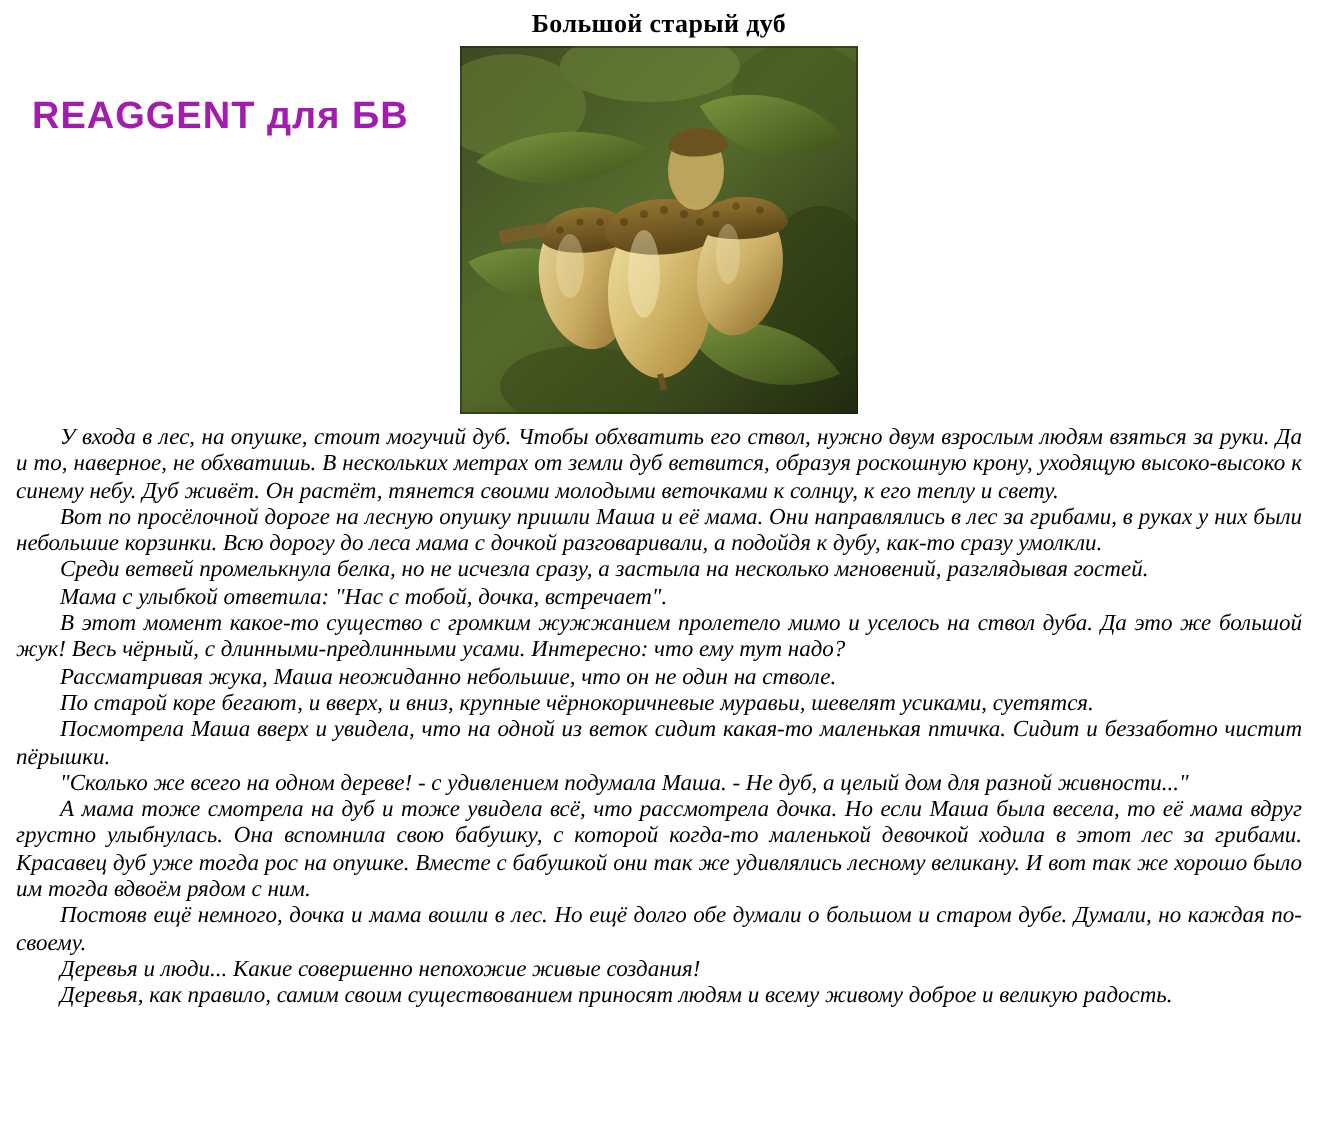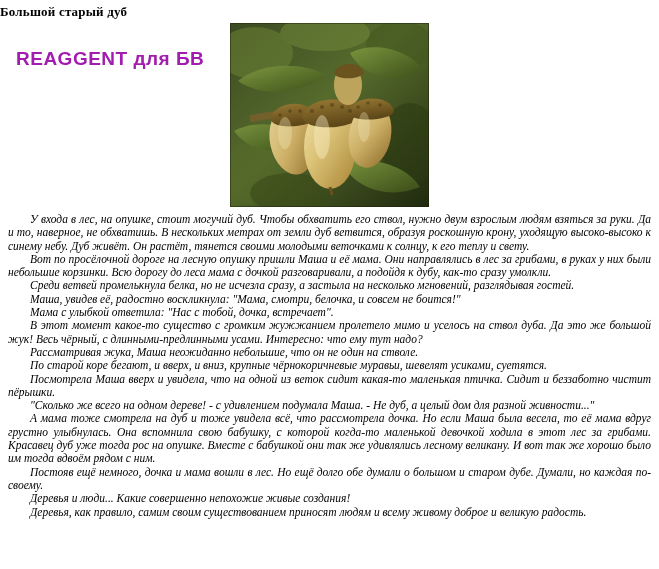--- a/index.html
+++ b/index.html
@@ -14,21 +14,21 @@
     color: #000000;
     overflow: hidden;
     position: relative;
   }
   .page {
     position: relative;
     width: 659px;
     height: 569px;
   }
   .doc-title {
-    text-align: left;
+    text-align: center;
     font-family: "Liberation Serif", serif;
     font-weight: bold;
     font-size: 13px;
     line-height: 15px;
     padding-top: 4px;
     letter-spacing: 0.2px;
   }
   .watermark {
     position: absolute;
     left: 16px;
@@ -156,21 +156,20 @@
       </g>
 
       <rect x="0" y="0" width="199" height="184" fill="none" stroke="#1a2208" stroke-width="2" opacity="0.5"></rect>
     </svg>
   </div>
 
   <div class="body-text">
     <p>У входа в лес, на опушке, стоит могучий дуб. Чтобы обхватить его ствол, нужно двум взрослым людям взяться за руки. Да и то, наверное, не обхватишь. В нескольких метрах от земли дуб ветвится, образуя роскошную крону, уходящую высоко-высоко к синему небу. Дуб живёт. Он растёт, тянется своими молодыми веточками к солнцу, к его теплу и свету.</p>
     <p>Вот по просёлочной дороге на лесную опушку пришли Маша и её мама. Они направлялись в лес за грибами, в руках у них были небольшие корзинки. Всю дорогу до леса мама с дочкой разговаривали, а подойдя к дубу, как-то сразу умолкли.</p>
     <p>Среди ветвей промелькнула белка, но не исчезла сразу, а застыла на несколько мгновений, разглядывая гостей.</p>
-    <p>Маша, увидев её, радостно воскликнула: "Мама, смотри, белочка, и совсем не боится!"</p>
     <p>Мама с улыбкой ответила: "Нас с тобой, дочка, встречает".</p>
     <p>В этот момент какое-то существо с громким жужжанием пролетело мимо и уселось на ствол дуба. Да это же большой жук! Весь чёрный, с длинными-предлинными усами. Интересно: что ему тут надо?</p>
     <p>Рассматривая жука, Маша неожиданно небольшие, что он не один на стволе.</p>
     <p>По старой коре бегают, и вверх, и вниз, крупные чёрнокоричневые муравьи, шевелят усиками, суетятся.</p>
     <p>Посмотрела Маша вверх и увидела, что на одной из веток сидит какая-то маленькая птичка. Сидит и беззаботно чистит пёрышки.</p>
     <p>"Сколько же всего на одном дереве! - с удивлением подумала Маша. - Не дуб, а целый дом для разной живности..."</p>
     <p>А мама тоже смотрела на дуб и тоже увидела всё, что рассмотрела дочка. Но если Маша была весела, то её мама вдруг грустно улыбнулась. Она вспомнила свою бабушку, с которой когда-то маленькой девочкой ходила в этот лес за грибами. Красавец дуб уже тогда рос на опушке. Вместе с бабушкой они так же удивлялись лесному великану. И вот так же хорошо было им тогда вдвоём рядом с ним.</p>
     <p>Постояв ещё немного, дочка и мама вошли в лес. Но ещё долго обе думали о большом и старом дубе. Думали, но каждая по-своему.</p>
     <p>Деревья и люди... Какие совершенно непохожие живые создания!</p>
     <p>Деревья, как правило, самим своим существованием приносят людям и всему живому доброе и великую радость.</p>

